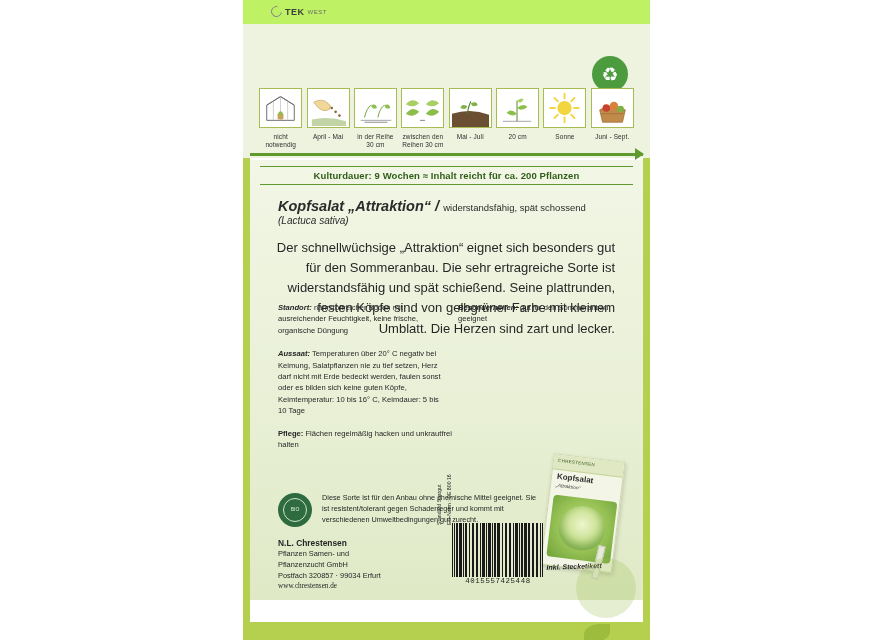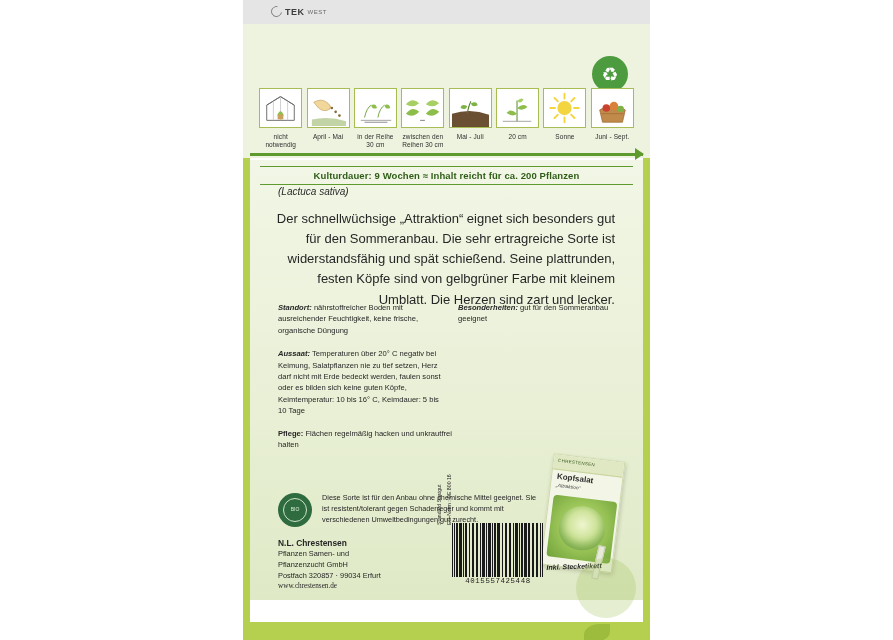--- a/index.html
+++ b/index.html
@@ -13,21 +13,21 @@
   }
   .packet {
     position: absolute;
     left: 243px; top: 0; width: 407px; height: 640px;
     background: #ffffff;
     overflow: hidden;
   }
   
   .top-band {
     position: absolute; left: 0; top: 0; width: 100%; height: 24px;
-    background: #e5e5e5;
+    background: #bef264;
   }
   .tek-logo {
     position: absolute; left: 28px; top: 6px;
     display: flex; align-items: center; gap: 3px;
     font-size: 8px; color: #4a4a4a; letter-spacing: .5px;
   }
   .tek-logo .swoosh {
     width: 11px; height: 11px; border-radius: 50%;
     border: 1.4px solid #8a8a8a; border-right-color: transparent;
     transform: rotate(-35deg);
@@ -366,20 +366,24 @@
 
   <div class="arrow-div">
     <div class="line"></div>
     <div class="tip"></div>
   </div>
 
   <div class="content">
 
     <div class="kultur">Kulturdauer: 9 Wochen ≈ Inhalt reicht für ca. 200 Pflanzen</div>
 
+    <div class="title">
+      <span class="name">Kopfsalat „Attraktion“ /</span>
+      <span class="sub">widerstandsfähig, spät schossend</span>
+    </div>
     <div class="latin">(Lactuca sativa)</div>
 
     <div class="intro">Der schnellwüchsige „Attraktion“ eignet sich besonders gut für den Sommeranbau. Die sehr ertragreiche Sorte ist widerstandsfähig und spät schießend. Seine plattrunden, festen Köpfe sind von gelbgrüner Farbe mit kleinem Umblatt. Die Herzen sind zart und lecker.</div>
 
     <div class="cols">
 
       <div class="col col-left">
         <div class="blk">
           <b>Standort:</b>
           <span>nährstoffreicher Boden mit ausreichender Feuchtigkeit, keine frische, organische Düngung</span>

